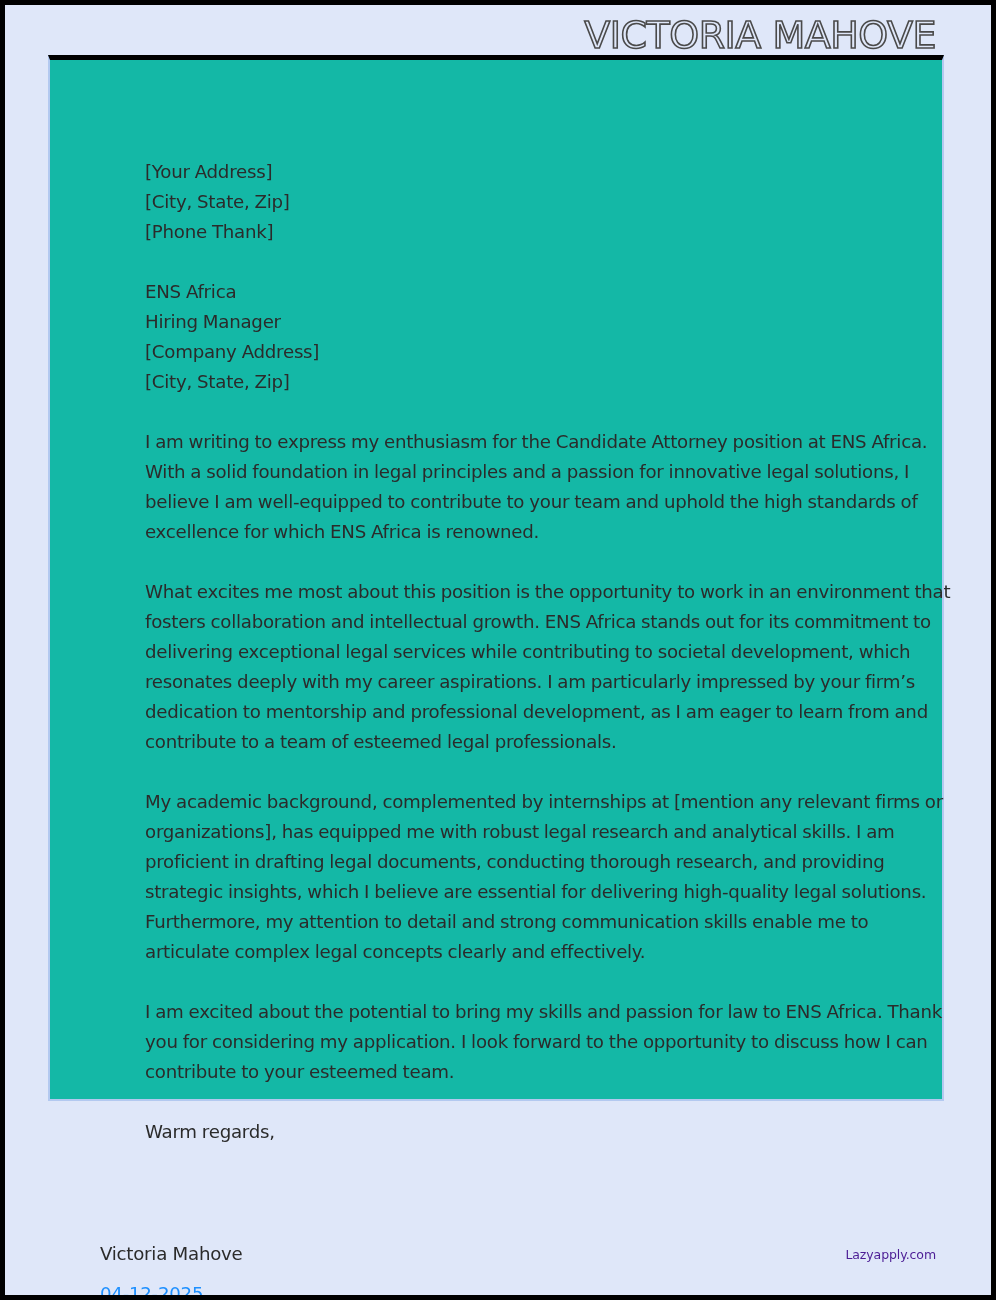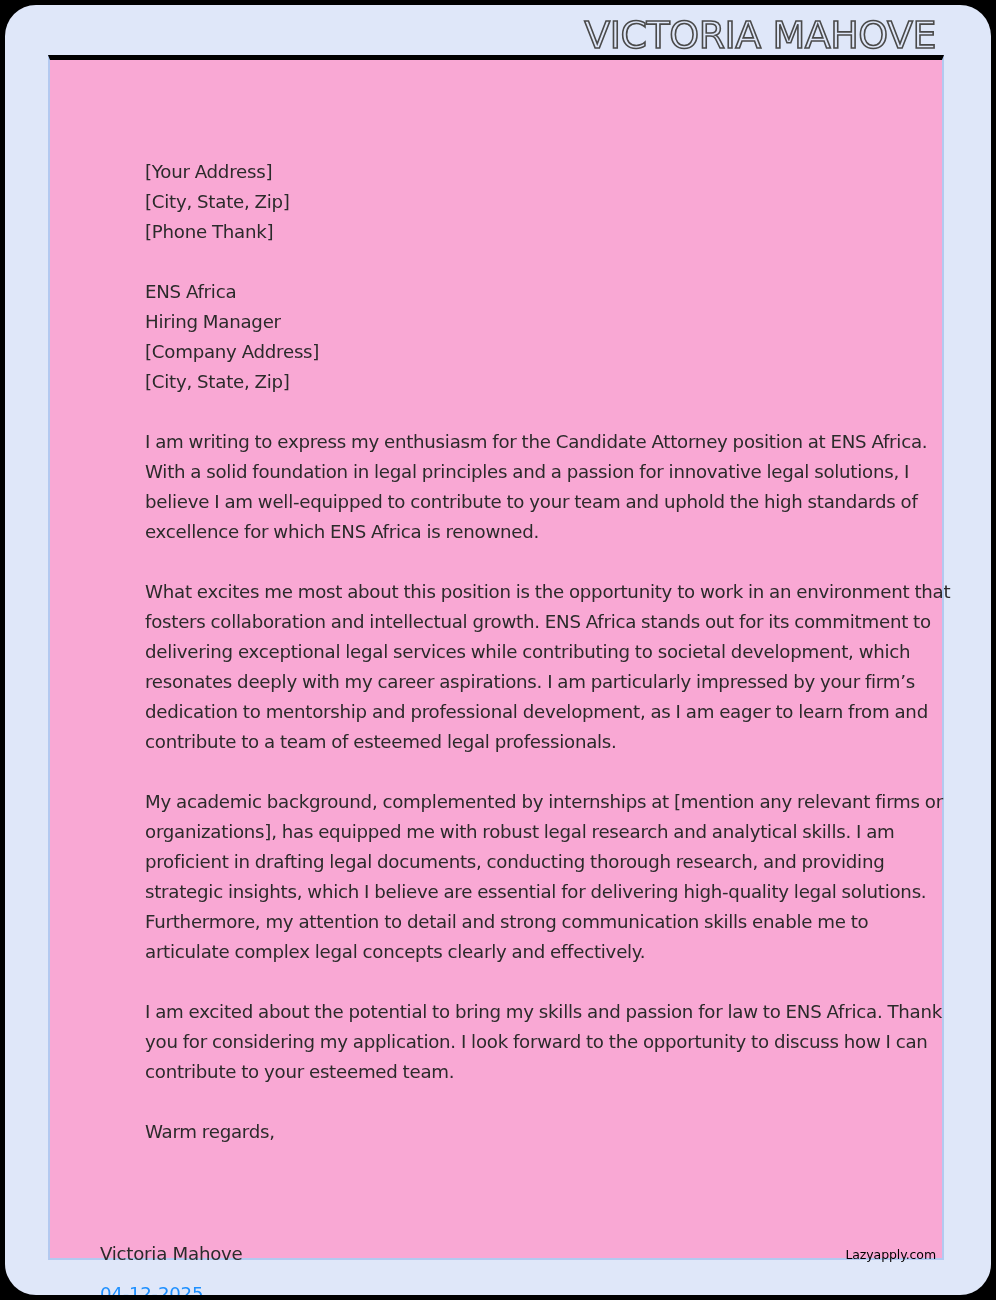--- a/index.html
+++ b/index.html
@@ -14,42 +14,41 @@
       font-family: "DejaVu Sans", sans-serif;
     }
     .frame {
       position: absolute;
       left: 5px;
       top: 5px;
       width: 986px;
       height: 1290px;
       background: #dfe7f9;
       overflow: hidden;
-      border-radius: 31px;
     }
     .name-heading {
       position: absolute;
       right: 55px;
       top: 11px;
       font-family: "DejaVu Sans", sans-serif;
       font-size: 38px;
       font-weight: normal;
       letter-spacing: -0.5px;
       color: #dfe7f9;
       -webkit-text-stroke: 1.6px #4a4a4a;
       line-height: 1;
       white-space: nowrap;
     }
     .card {
       position: absolute;
       left: 43px;
       top: 50px;
       width: 896px;
-      height: 1205px;
-      background: #f9a8d4;
+      height: 1046px;
+      background: #14b8a6;
       border-top: 5px solid #000;
       border-left: 2px solid #b3c9f0;
       border-right: 2px solid #b3c9f0;
       border-bottom: 2px solid #b3c9f0;
       box-sizing: border-box;
     }
     .letter {
       position: absolute;
       left: 95px;
       top: 97px;
@@ -81,21 +80,21 @@
       top: 1274px;
       color: #1e90ff;
       font-size: 18.2px;
       line-height: 30px;
       letter-spacing: -0.25px;
     }
     .watermark {
       position: absolute;
       right: 55px;
       top: 1242px;
-      color: #000000;
+      color: #4c1d95;
       font-size: 12.5px;
       letter-spacing: -0.1px;
     }
   </style>
 </head>
 <body>
 
 <div class="frame">
 
   <div class="name-heading">VICTORIA MAHOVE</div>

